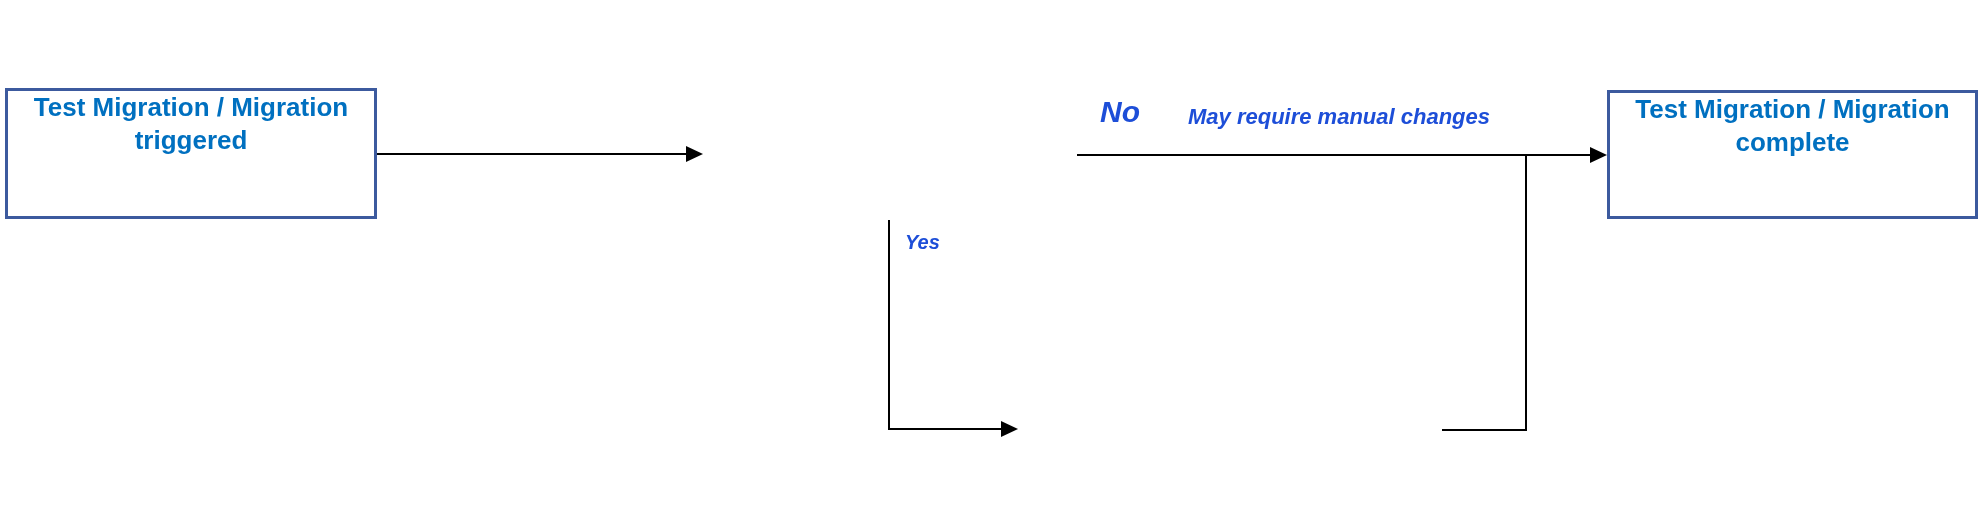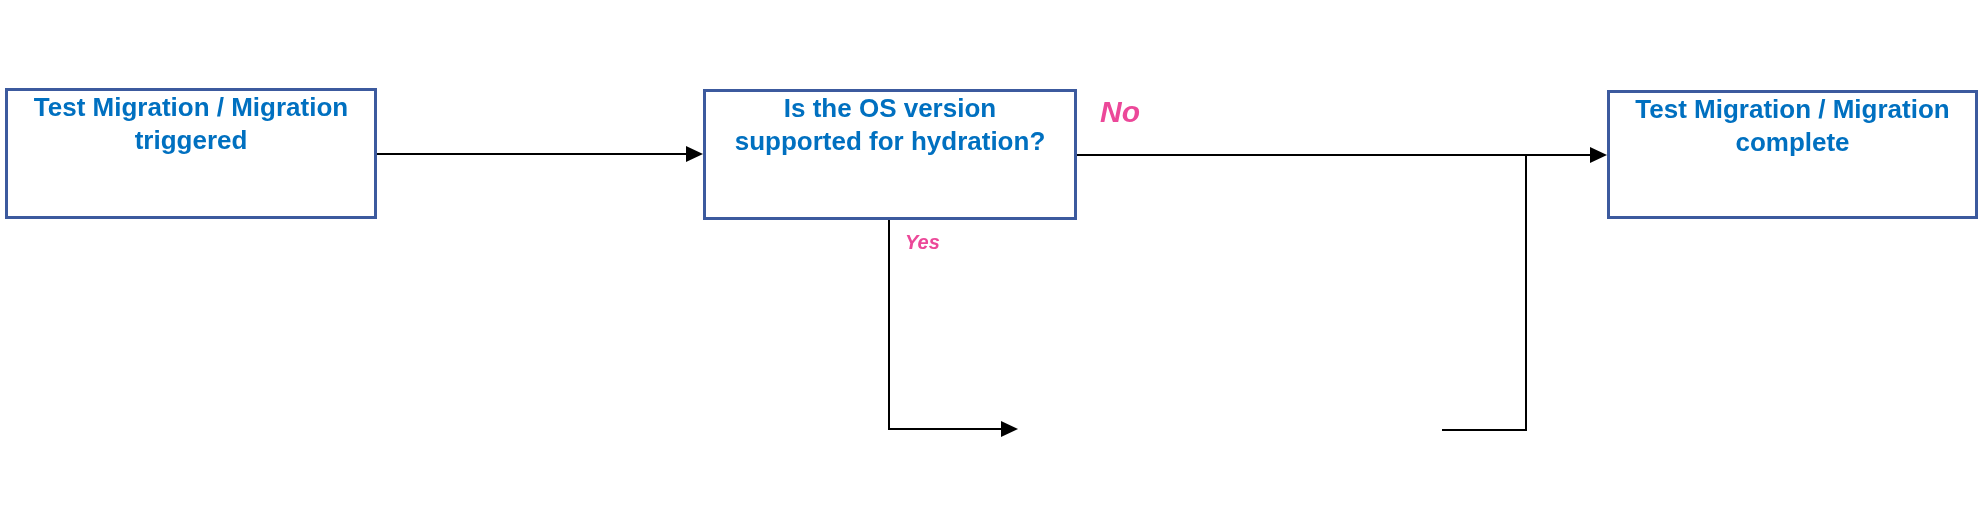--- a/index.html
+++ b/index.html
@@ -66,43 +66,39 @@
   
   #edge-c-vline { left: 888px;  top: 220px; width: 2px;   height: 209px; }
   #edge-c-hline { left: 888px;  top: 428px; width: 114px; height: 2px; }
   #edge-c-arrow { left: 1001px; top: 421px; }
   
   #edge-d-hline { left: 1442px; top: 429px; width: 85px;  height: 2px; }
   #edge-d-vline { left: 1525px; top: 155px; width: 2px;   height: 276px; }
 
   .edge-label {
     position: absolute;
-    color: #ec4899;
+    color: #1d4ed8;
     font-weight: bold;
     font-style: italic;
     white-space: nowrap;
   }
   #label-no   { left: 1100px; top: 95px;  font-size: 30px; }
   #label-note { left: 1188px; top: 104px; font-size: 22px; }
   #label-yes  { left: 905px;  top: 231px; font-size: 20px; }
 </style>
 </head>
 <body>
 
 <div class="canvas">
 
   <div class="node node-outlined" id="node-trigger">
     <span class="node-label">Test Migration / Migration
 triggered</span>
   </div>
 
-  <div class="node node-outlined" id="node-decision">
-    <span class="node-label">Is the OS version
-supported for hydration?</span>
-  </div>
 
   <div class="node node-outlined" id="node-complete">
     <span class="node-label">Test Migration / Migration
 complete</span>
   </div>
 
 
   <div class="line" id="edge-a-line"></div>
   <div class="arrowhead-right" id="edge-a-arrow"></div>
 
@@ -110,15 +106,16 @@
   <div class="arrowhead-right" id="edge-b-arrow"></div>
 
   <div class="line" id="edge-c-vline"></div>
   <div class="line" id="edge-c-hline"></div>
   <div class="arrowhead-right" id="edge-c-arrow"></div>
 
   <div class="line" id="edge-d-hline"></div>
   <div class="line" id="edge-d-vline"></div>
 
   <span class="edge-label" id="label-no">No</span>
+  <span class="edge-label" id="label-note">May require manual changes</span>
   <span class="edge-label" id="label-yes">Yes</span>
 
 </div>
 
 </body></html>

